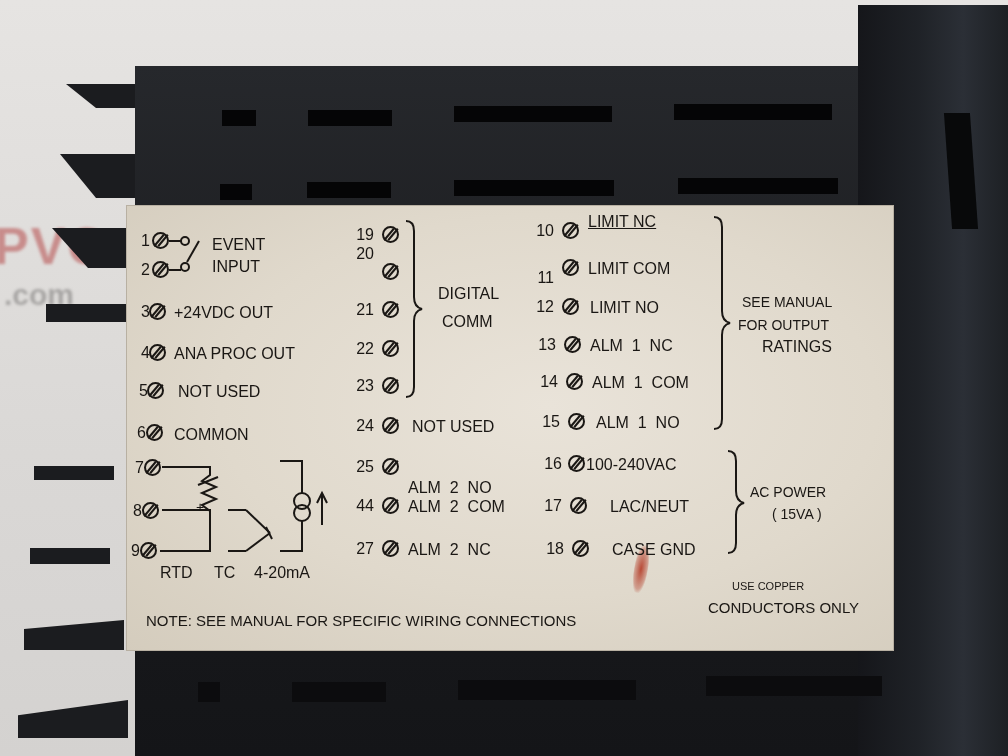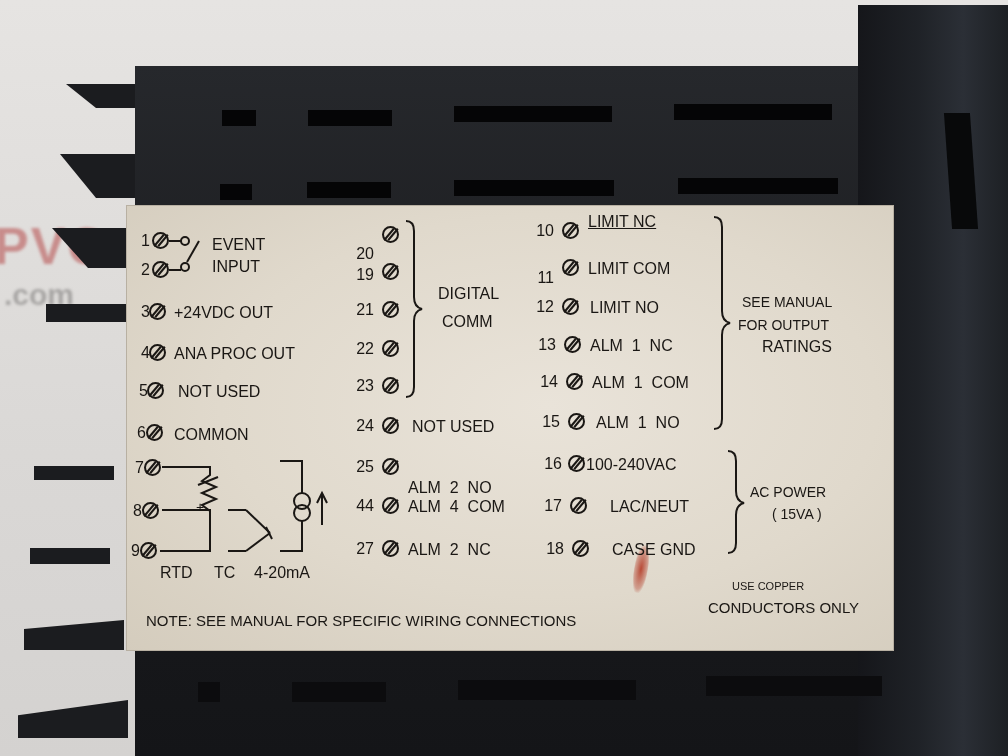--- a/index.html
+++ b/index.html
@@ -118,21 +118,21 @@
       <polyline points="140,66 140,96 118,96"></polyline>
       <line x1="160" y1="70" x2="160" y2="40"></line>
       <polyline points="155,48 160,38 165,48"></polyline>
     </g>
   </svg>
   <div class="t" style="left:70px;top:293px;font-size:14px;">+</div>
   <div class="t" style="left:34px;top:359px;">RTD</div>
   <div class="t" style="left:88px;top:359px;">TC</div>
   <div class="t" style="left:128px;top:359px;">4-20mA</div>
 
-  <div class="num" style="left:224px;top:21px;margin-top:40px;">19</div>
+  <div class="num" style="left:224px;top:21px;">19</div>
   <div class="screw" style="left:256px;top:21px;"></div>
   <div class="num" style="left:224px;top:40px;">20</div>
   <div class="screw" style="left:256px;top:58px;"></div>
   <div class="num" style="left:224px;top:96px;">21</div>
   <div class="screw" style="left:256px;top:96px;"></div>
   <div class="num" style="left:224px;top:135px;">22</div>
   <div class="screw" style="left:256px;top:135px;"></div>
   <div class="num" style="left:224px;top:172px;">23</div>
   <div class="screw" style="left:256px;top:172px;"></div>
   <svg style="left:278px;top:14px;" width="20" height="180">
@@ -142,21 +142,21 @@
   <div class="t" style="left:316px;top:108px;">COMM</div>
 
   <div class="num" style="left:224px;top:212px;">24</div>
   <div class="screw" style="left:256px;top:212px;"></div>
   <div class="t" style="left:286px;top:213px;">NOT USED</div>
   <div class="num" style="left:224px;top:253px;">25</div>
   <div class="screw" style="left:256px;top:253px;"></div>
   <div class="t" style="left:282px;top:254px;white-space:pre;margin-top:20px;">ALM  2  NO</div>
   <div class="num" style="left:224px;top:292px;">44</div>
   <div class="screw" style="left:256px;top:292px;"></div>
-  <div class="t" style="left:282px;top:293px;white-space:pre;">ALM  4  COM</div>
+  <div class="t" style="left:282px;top:293px;white-space:pre;">ALM  2  COM</div>
   <div class="num" style="left:224px;top:335px;">27</div>
   <div class="screw" style="left:256px;top:335px;"></div>
   <div class="t" style="left:282px;top:336px;white-space:pre;">ALM  2  NC</div>
 
   <div class="num" style="left:404px;top:17px;">10</div>
   <div class="screw" style="left:436px;top:17px;"></div>
   <div class="t" style="left:462px;top:8px;text-decoration:underline;">LIMIT NC</div>
   <div class="num" style="left:404px;top:54px;margin-top:10px;">11</div>
   <div class="screw" style="left:436px;top:54px;"></div>
   <div class="t" style="left:462px;top:55px;">LIMIT COM</div>

